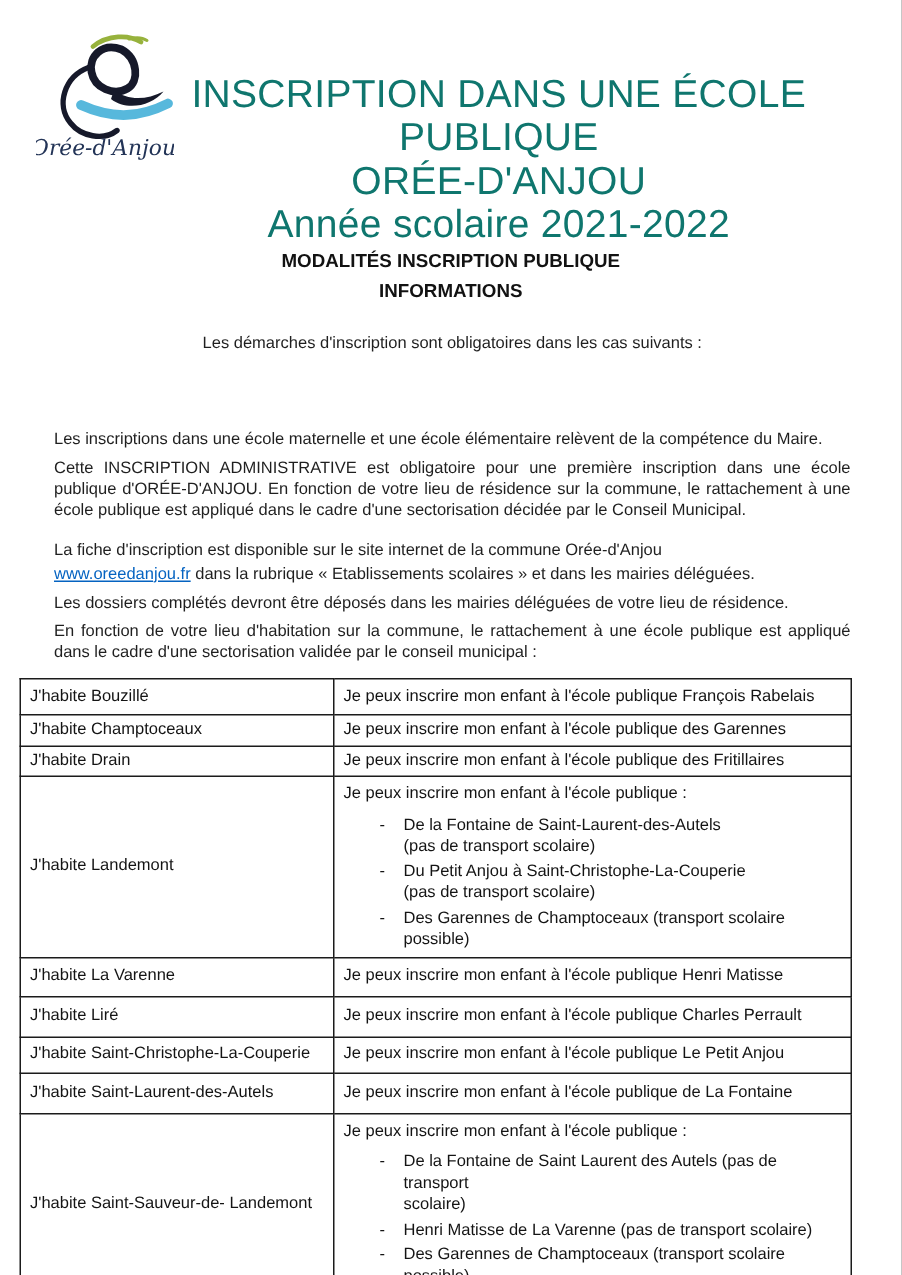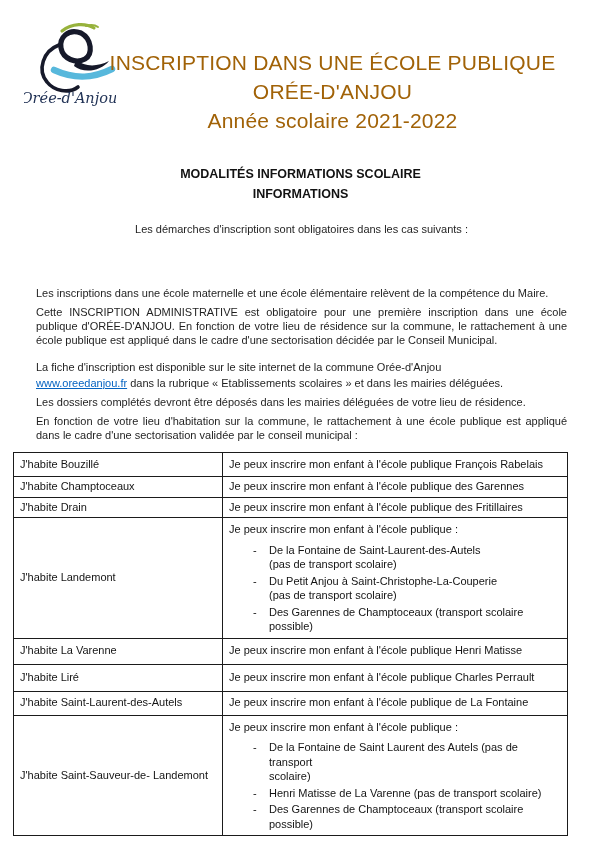--- a/index.html
+++ b/index.html
@@ -4,21 +4,21 @@
 <style>
   html,body{margin:0;padding:0;background:#9a9a9a;}
   .page{
     position:relative;width:601px;height:850px;margin:0 auto;background:#ffffff;
     font-family:"Liberation Sans",sans-serif;color:#1d1d1d;overflow:hidden;
   }
   
   .logo{position:absolute;left:24px;top:20px;}
   .title-block{
     position:absolute;left:88px;right:24px;top:48px;text-align:center;
-    font-size:21px;line-height:29px;color:#a16207;font-weight:500;letter-spacing:.2px;
+    font-size:26px;line-height:29px;color:#0f766e;font-weight:500;letter-spacing:.2px;
   }
   .subtitle-block{
     position:absolute;left:0;right:0;top:164px;text-align:center;
     font-weight:bold;font-size:12.5px;line-height:20px;color:#121212;
   }
   
   .para{position:absolute;left:36px;width:531px;font-size:11px;line-height:14.5px;color:#1f1f1f;}
   .p1{top:222px;text-align:center;}
   .plist{top:247px;line-height:15px;}
   .p2{top:286px;}
@@ -65,21 +65,21 @@
     <text x="45" y="83" text-anchor="middle" font-family="DejaVu Serif, serif" font-style="italic" font-size="14.5" fill="#233457">Orée-d'Anjou</text>
   </svg>
 
   <div class="title-block">
     <div>INSCRIPTION DANS UNE ÉCOLE PUBLIQUE</div>
     <div>ORÉE-D'ANJOU</div>
     <div>Année scolaire 2021-2022</div>
   </div>
 
   <div class="subtitle-block">
-    <div>MODALITÉS INFORMATIONS SCOLAIRE</div>
+    <div>MODALITÉS INSCRIPTION PUBLIQUE</div>
     <div>INFORMATIONS</div>
   </div>
 
   <div class="para p1">Les démarches d'inscription sont obligatoires dans les cas suivants :</div>
 
 
   <div class="para p2">Les inscriptions dans une école maternelle et une école élémentaire relèvent de la compétence du Maire.</div>
 
   <div class="para p3">Cette INSCRIPTION ADMINISTRATIVE est obligatoire pour une première inscription dans une école publique d'ORÉE-D'ANJOU. En fonction de votre lieu de résidence sur la commune, le rattachement à une école publique est appliqué dans le cadre d'une sectorisation décidée par le Conseil Municipal.</div>
 
@@ -128,20 +128,24 @@
         </tr>
         <tr>
           <td class="c1">J'habite La Varenne</td>
           <td class="c2">Je peux inscrire mon enfant à l'école publique Henri Matisse</td>
         </tr>
         <tr>
           <td class="c1">J'habite Liré</td>
           <td class="c2">Je peux inscrire mon enfant à l'école publique Charles Perrault</td>
         </tr>
         <tr>
+          <td class="c1">J'habite Saint-Christophe-La-Couperie</td>
+          <td class="c2">Je peux inscrire mon enfant à l'école publique Le Petit Anjou</td>
+        </tr>
+        <tr>
           <td class="c1">J'habite Saint-Laurent-des-Autels</td>
           <td class="c2">Je peux inscrire mon enfant à l'école publique de La Fontaine</td>
         </tr>
         <tr>
           <td class="c1">J'habite Saint-Sauveur-de- Landemont</td>
           <td class="c2">
             <div class="intro">Je peux inscrire mon enfant à l'école publique :</div>
             <div class="bullets">
               <div class="bullet">
                 <span class="dash">-</span>

